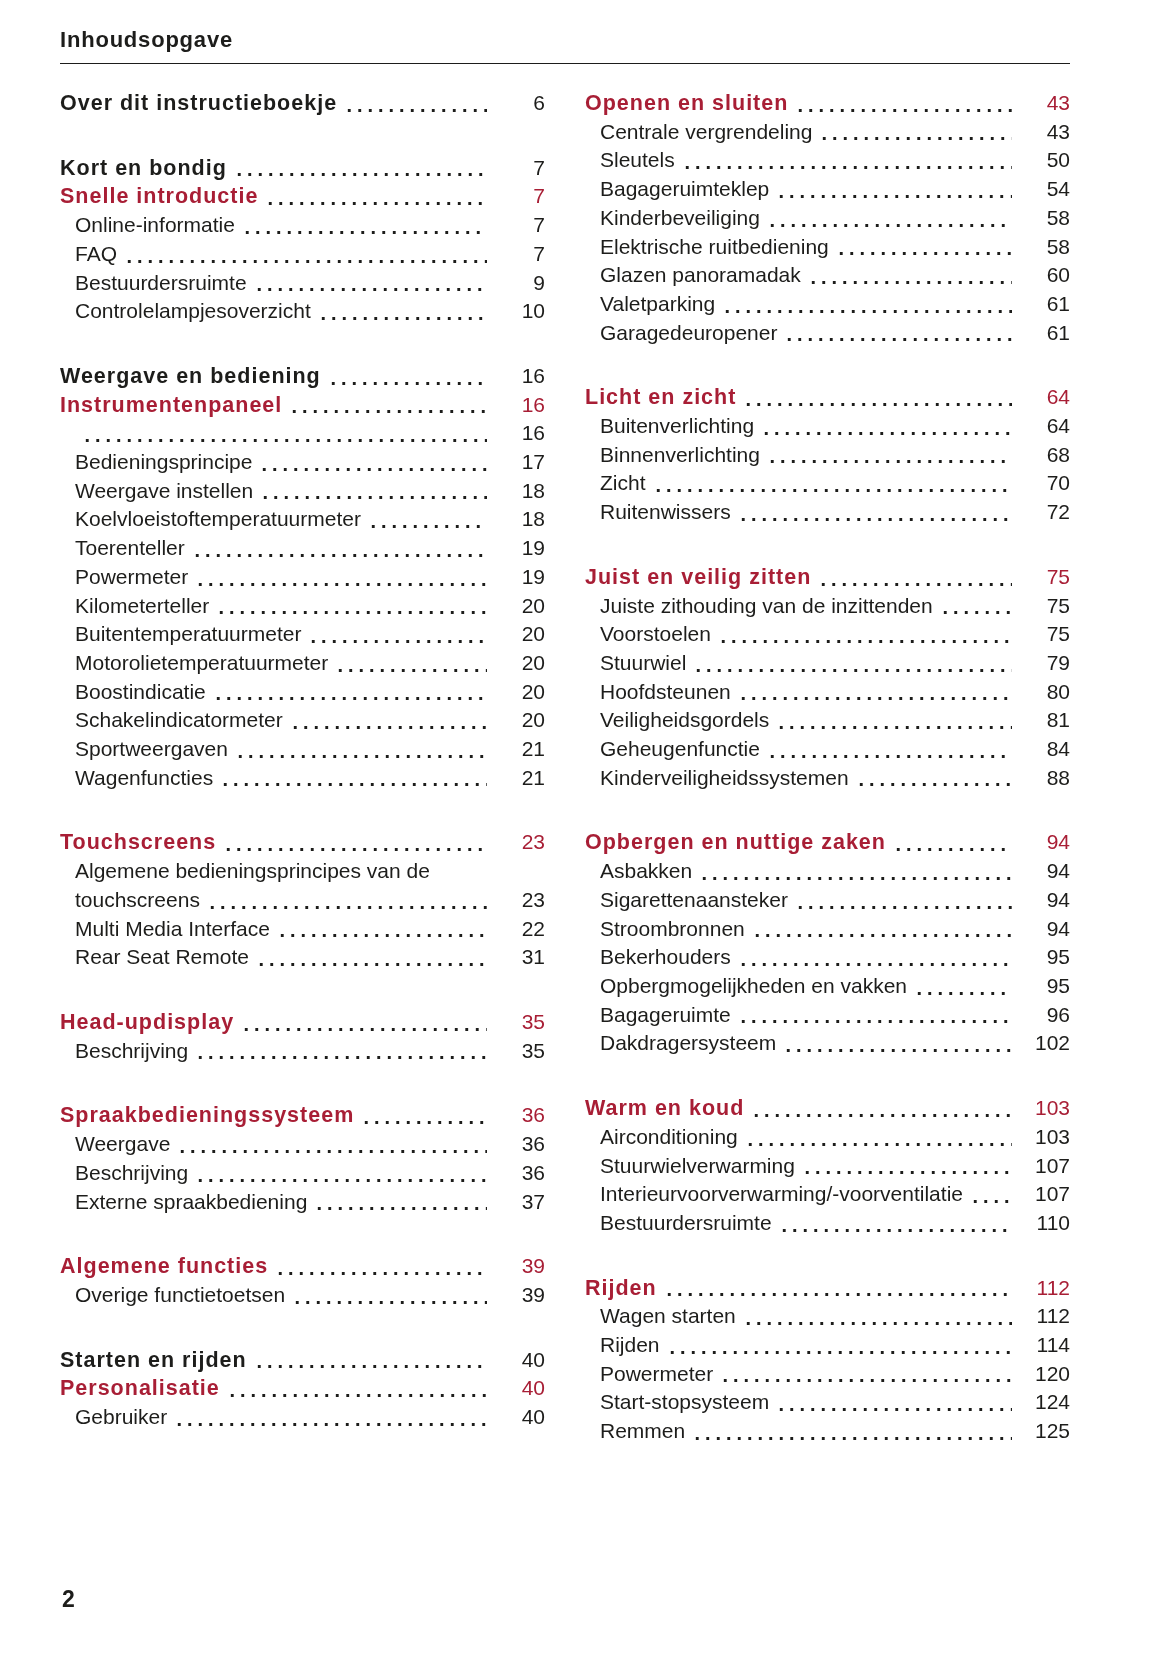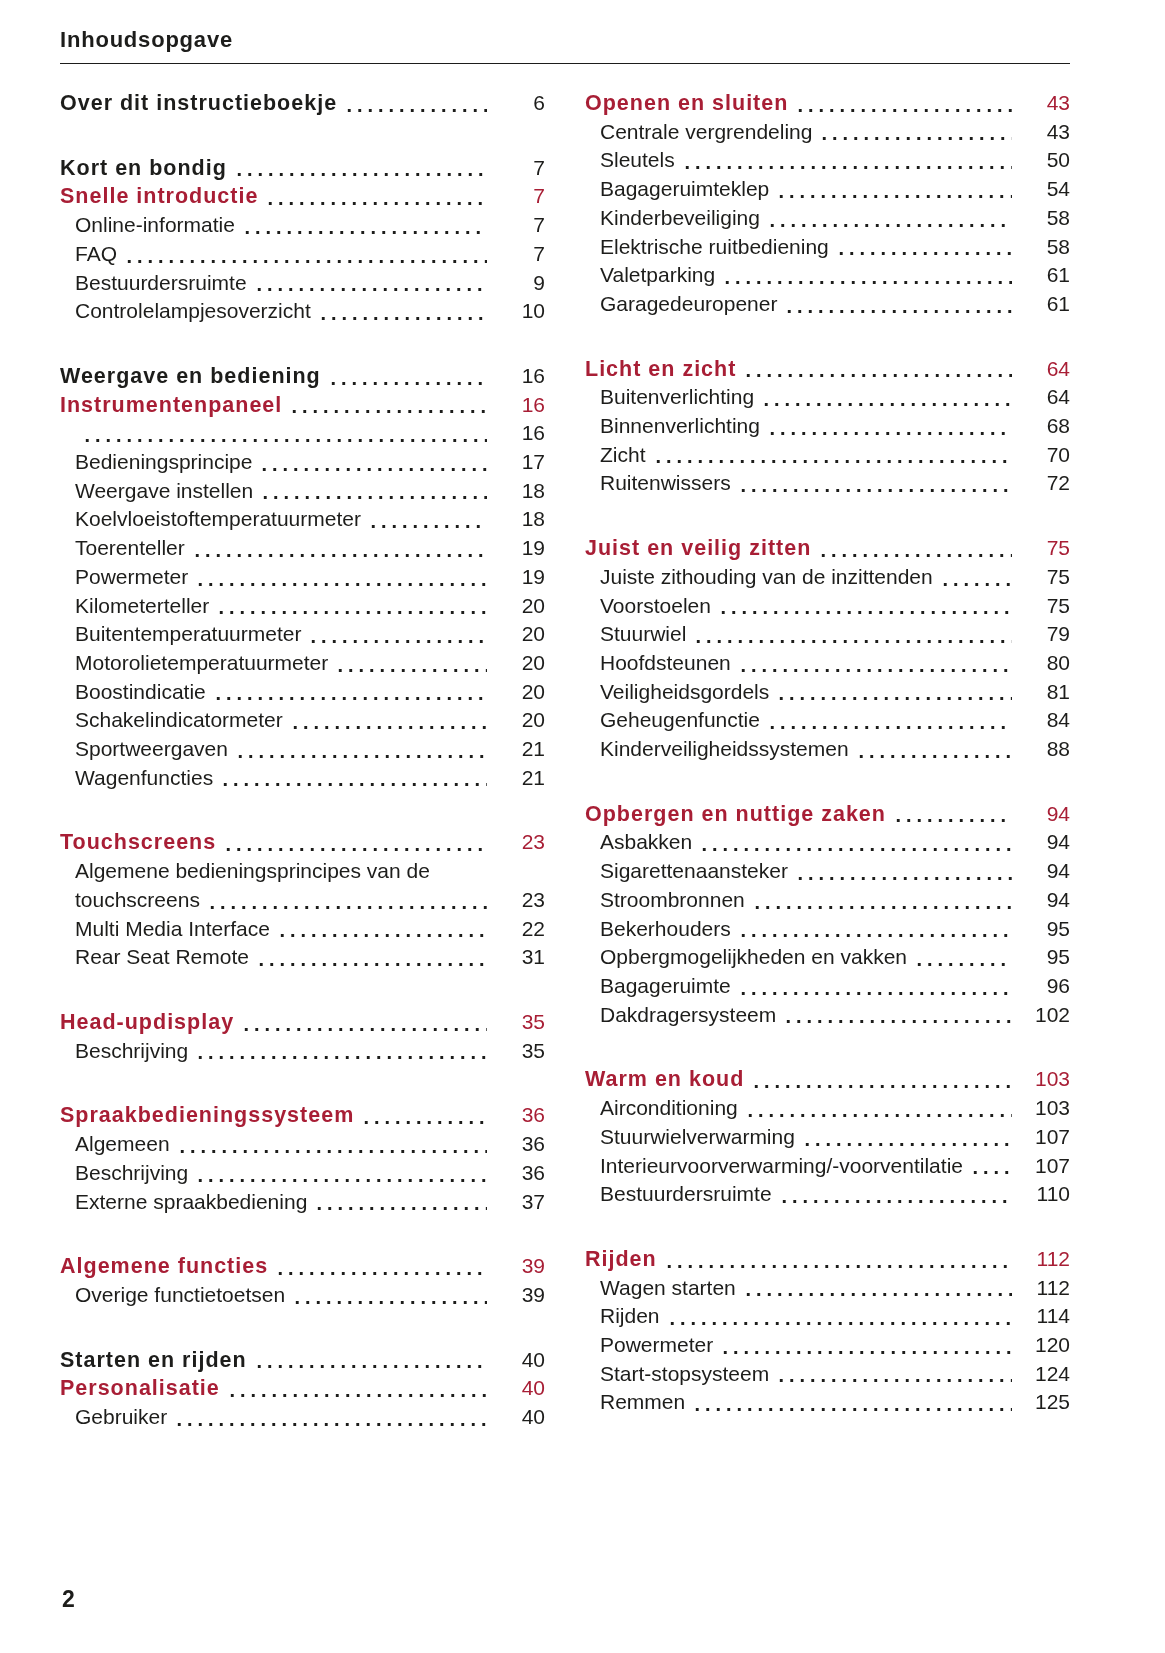--- a/index.html
+++ b/index.html
@@ -245,21 +245,21 @@
             <span class="num">35</span>
           </div>
         </div>
         <div class="group">
           <div class="row hr">
             <span class="label">Spraakbedieningssysteem</span>
             <span class="dots"></span>
             <span class="num">36</span>
           </div>
           <div class="row sub">
-            <span class="label">Algemeen</span>
+            <span class="label">Weergave</span>
             <span class="dots"></span>
             <span class="num">36</span>
           </div>
           <div class="row sub">
             <span class="label">Beschrijving</span>
             <span class="dots"></span>
             <span class="num">36</span>
           </div>
           <div class="row sub">
             <span class="label">Externe spraakbediening</span>
@@ -321,20 +321,25 @@
           </div>
           <div class="row sub">
             <span class="label">Kinderbeveiliging</span>
             <span class="dots"></span>
             <span class="num">58</span>
           </div>
           <div class="row sub">
             <span class="label">Elektrische ruitbediening</span>
             <span class="dots"></span>
             <span class="num">58</span>
+          </div>
+          <div class="row sub">
+            <span class="label">Glazen panoramadak</span>
+            <span class="dots"></span>
+            <span class="num">60</span>
           </div>
           <div class="row sub">
             <span class="label">Valetparking</span>
             <span class="dots"></span>
             <span class="num">61</span>
           </div>
           <div class="row sub">
             <span class="label">Garagedeuropener</span>
             <span class="dots"></span>
             <span class="num">61</span>

